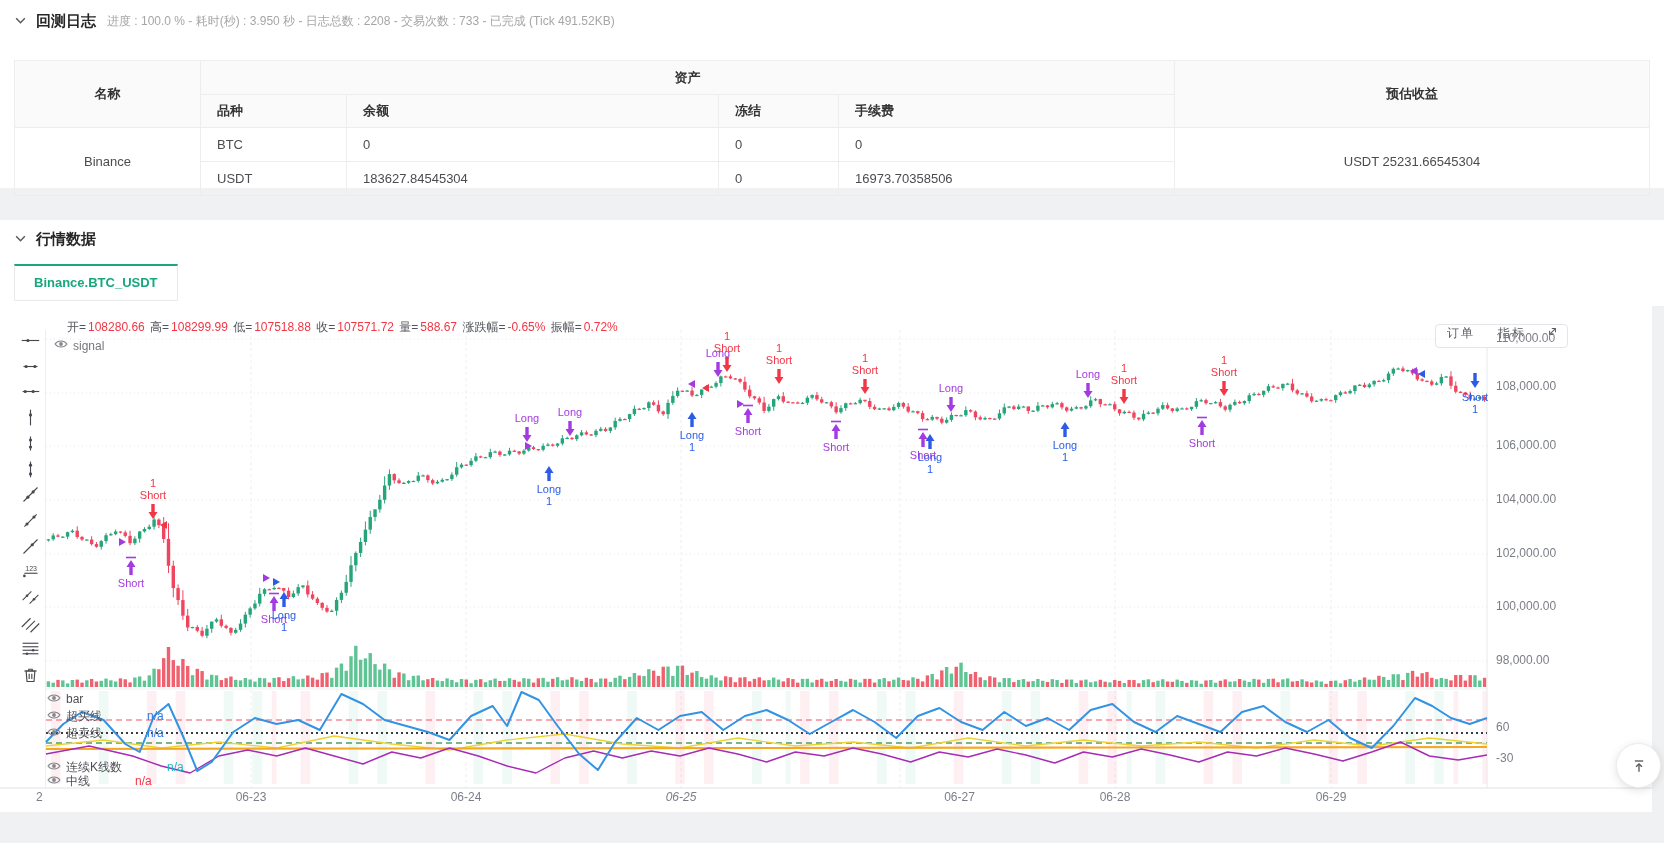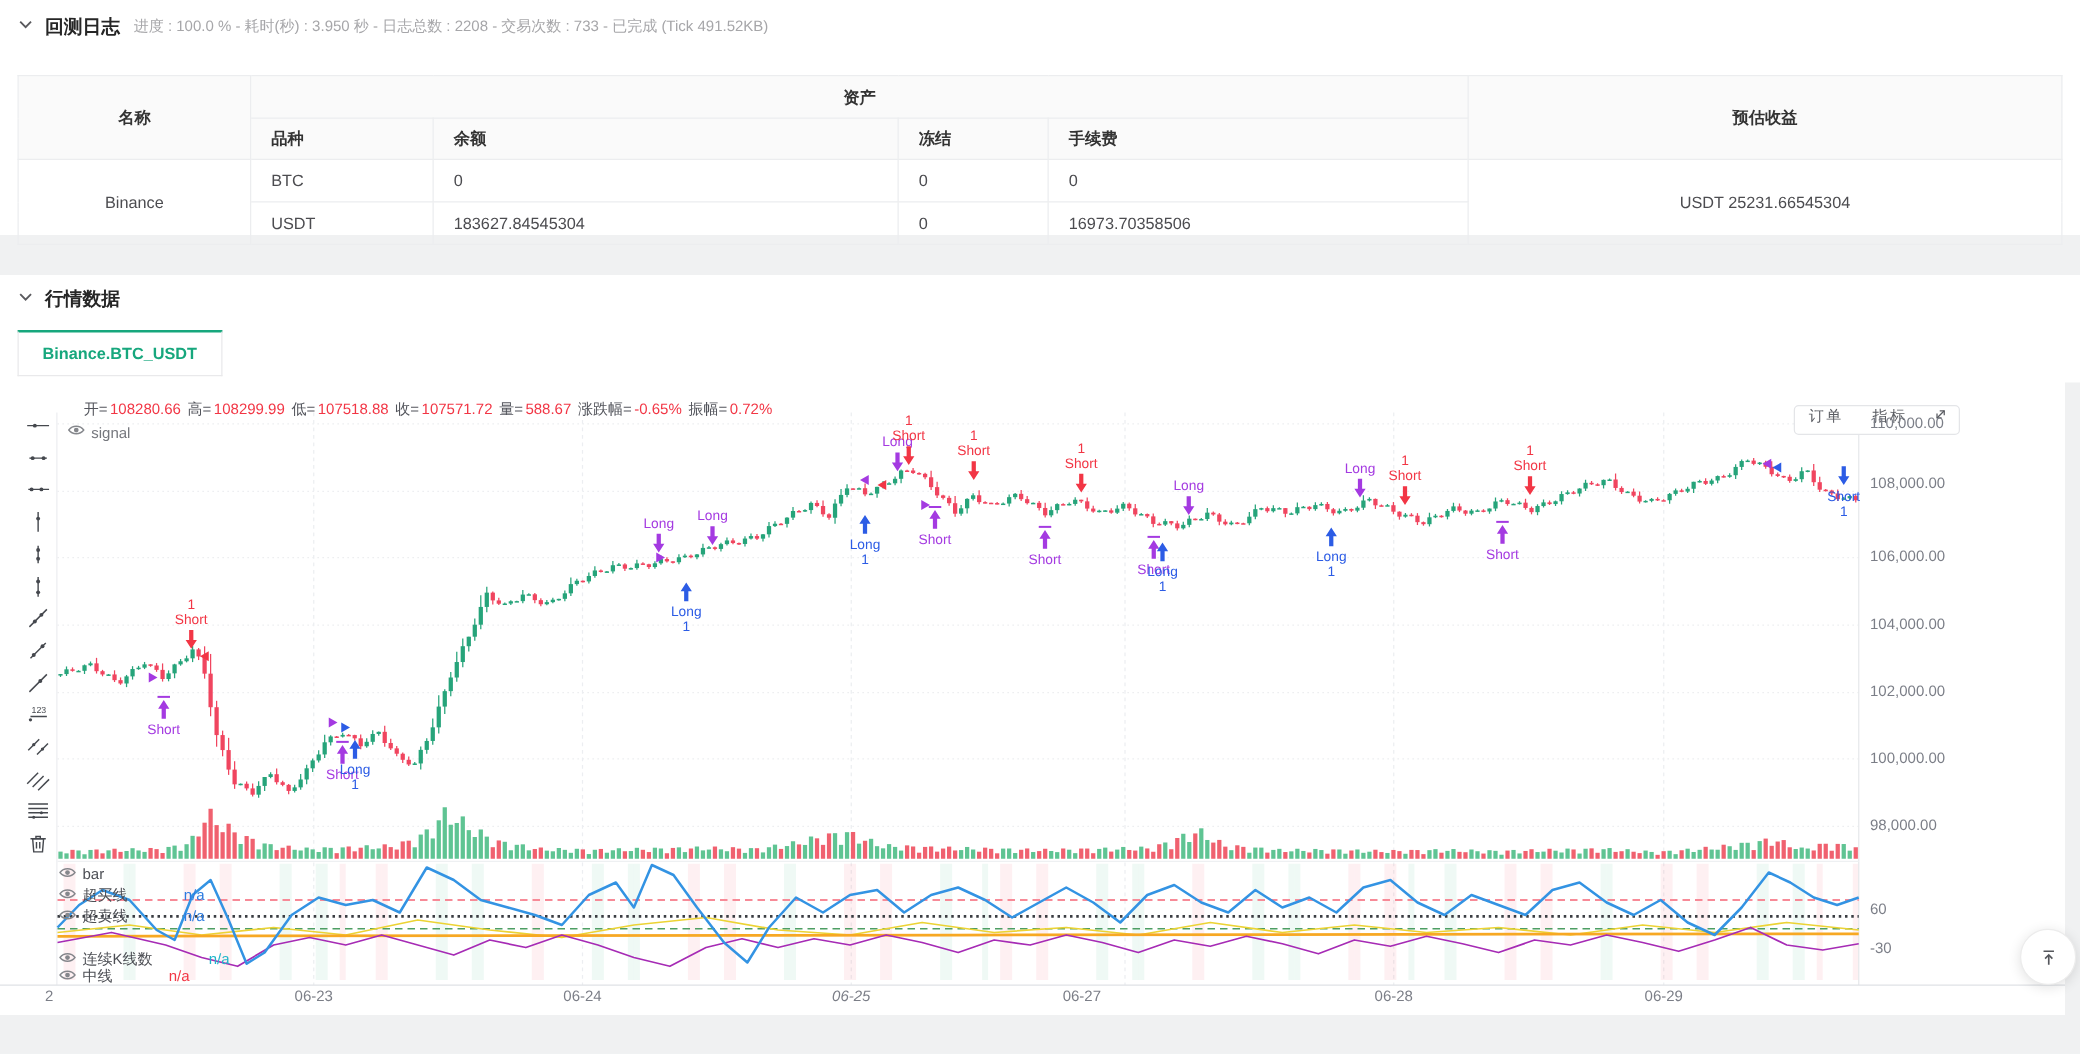--- a/index.html
+++ b/index.html
@@ -1380,21 +1380,21 @@
       <div class="ylab" style="top: 379px;">100,000.00</div>
       <div class="ylab" style="top: 433px;">98,000.00</div>
       <div class="ylab" style="top: 500px;">60</div>
       <div class="ylab" style="top: 531px;">-30</div>
     </div>
   <div id="x-axis">
       <div class="xlab edge" style="left: 36px;">2</div>
       <div class="xlab" style="left: 251px;">06-23</div>
       <div class="xlab" style="left: 466px;">06-24</div>
       <div class="xlab" style="left: 681px; font-style: italic;">06-25</div>
-      <div class="xlab" style="left: 848px; padding-left: 35px;">06-27</div>
+      <div class="xlab" style="left: 942px; padding-left: 35px;">06-27</div>
       <div class="xlab" style="left: 1115px;">06-28</div>
       <div class="xlab" style="left: 1331px;">06-29</div>
     </div>
   <div id="osc-legend">
       <div class="row" style="top: 471px;">
         <span><svg width="14" height="12" viewBox="0 0 14 12">
             <path d="M1,6 C4,2 10,2 13,6 C10,10 4,10 1,6 Z" fill="none" stroke="#85878c" stroke-width="1.1"></path>
             <circle cx="7" cy="6" r="1.9" fill="#85878c"></circle>
           </svg></span>
         <span>bar</span>

